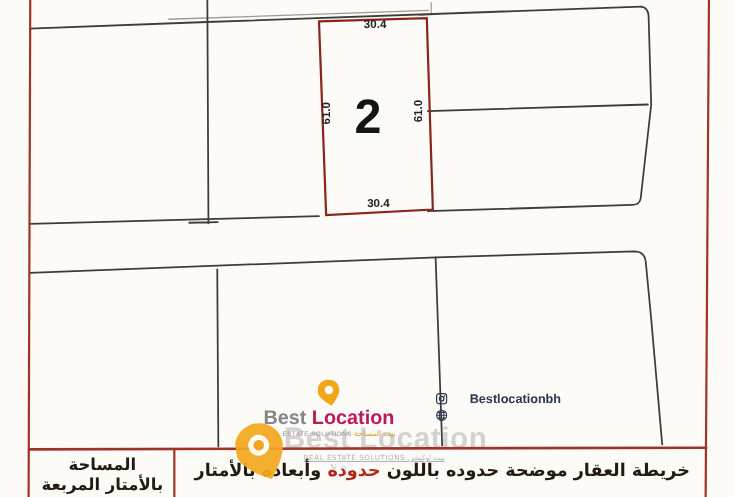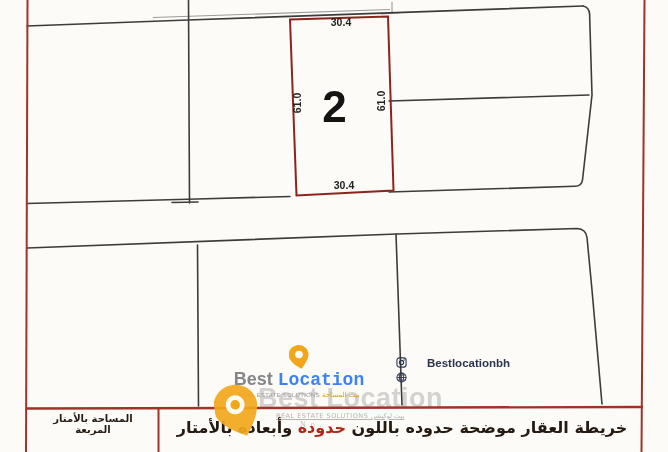--- a/index.html
+++ b/index.html
@@ -12,33 +12,33 @@
 
   
   .dim{position:absolute;font-size:10.5px;font-weight:bold;color:#222;text-align:center;}
   .dim-rot{transform:rotate(-90deg);transform-origin:center;}
   .plot-num{position:absolute;font-size:44px;font-weight:bold;color:#141414;
             text-align:center;letter-spacing:-1px;}
   .road{position:absolute;font-size:15px;font-weight:bold;color:#1f1f1f;
         direction:rtl;text-align:center;font-family:"DejaVu Sans",sans-serif;}
 
   
-  .area-label{position:absolute;font-size:10px;font-weight:bold;color:#241a12;
+  .area-label{position:absolute;font-size:15px;font-weight:bold;color:#241a12;
               direction:rtl;text-align:center;font-family:"DejaVu Sans",sans-serif;}
   .area-value{position:absolute;font-size:15px;color:#171717;text-align:center;}
   .note{position:absolute;font-size:16px;font-weight:bold;color:#241a12;direction:rtl;
         text-align:center;font-family:"DejaVu Sans",sans-serif;white-space:nowrap;}
   .note .red{color:#b3261a;}
 
   
   .logo{position:absolute;left:224px;top:345px;width:150px;text-align:center;}
   .logo-pin{display:block;margin:0 auto;}
   .logo-text{font-size:18px;font-weight:bold;line-height:1;margin-top:1px;white-space:nowrap;}
   .logo-text .best{color:#84868a;font-weight:700;}
-  .logo-text .loc{color:#3b82f6;font-family:Liberation Mono, monospace;}
+  .logo-text .loc{color:#be185d;}
   .logo-tag{font-size:5.8px;letter-spacing:.4px;color:#9a9a9a;margin-top:2px;white-space:nowrap;}
   .logo-tag .ar{color:#d99a2b;font-size:7px;font-family:"DejaVu Sans",sans-serif;}
 
   
   .contacts{position:absolute;left:396px;top:357px;}
   .c-row{display:flex;align-items:flex-start;gap:20px;height:15px;}
   .c-row span.txt{font-size:11.5px;font-weight:bold;color:#2b3550;}
 
   
   .wm-text{position:absolute;left:258px;top:383px;font-size:27px;font-weight:bold;

